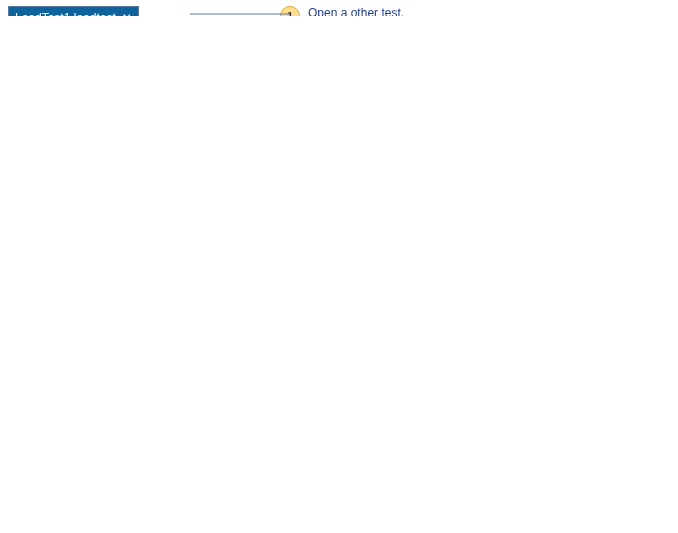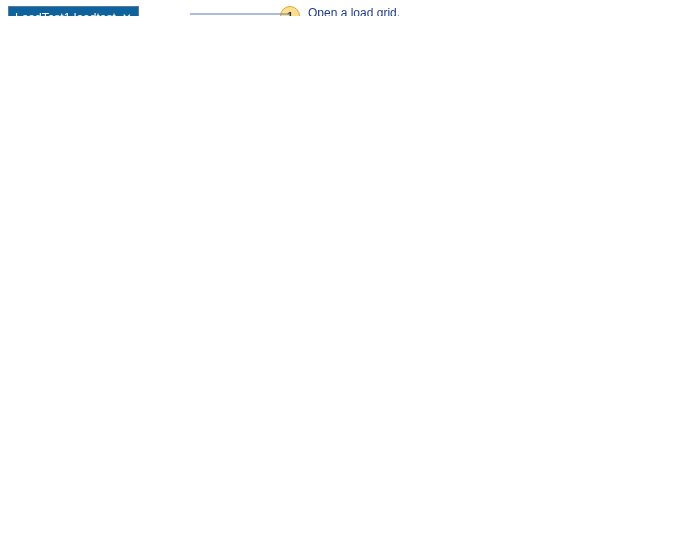--- a/index.html
+++ b/index.html
@@ -227,21 +227,21 @@
     <span class="tiny-icon"><svg width="12" height="12">
           <path d="M1 10 H11 M3 10 V5 M6 10 V3 M9 10 V6" stroke="#555" fill="none"></path>
         </svg></span>
     <span>Edit Network Mix...</span>
   </div>
 </div>
 
 <div class="callouts">
   <div class="callout-row">
     <span class="bubble">1</span>
-    <span>Open a load grid.</span>
+    <span>Open a other test.</span>
   </div>
   <div class="callout-row">
     <span class="bubble">2</span>
     <span style="max-width:370px;">Open the context menu on the scenario from which you want to remove a test and choose Edit Test Mix. The Edit Test Mix dialog box is displayed.</span>
   </div>
 </div>
 
 <span class="bubble pos3">3</span>
 <span class="cap3">Select the test in the grid.</span>
 <span class="bubble pos4">4</span>

